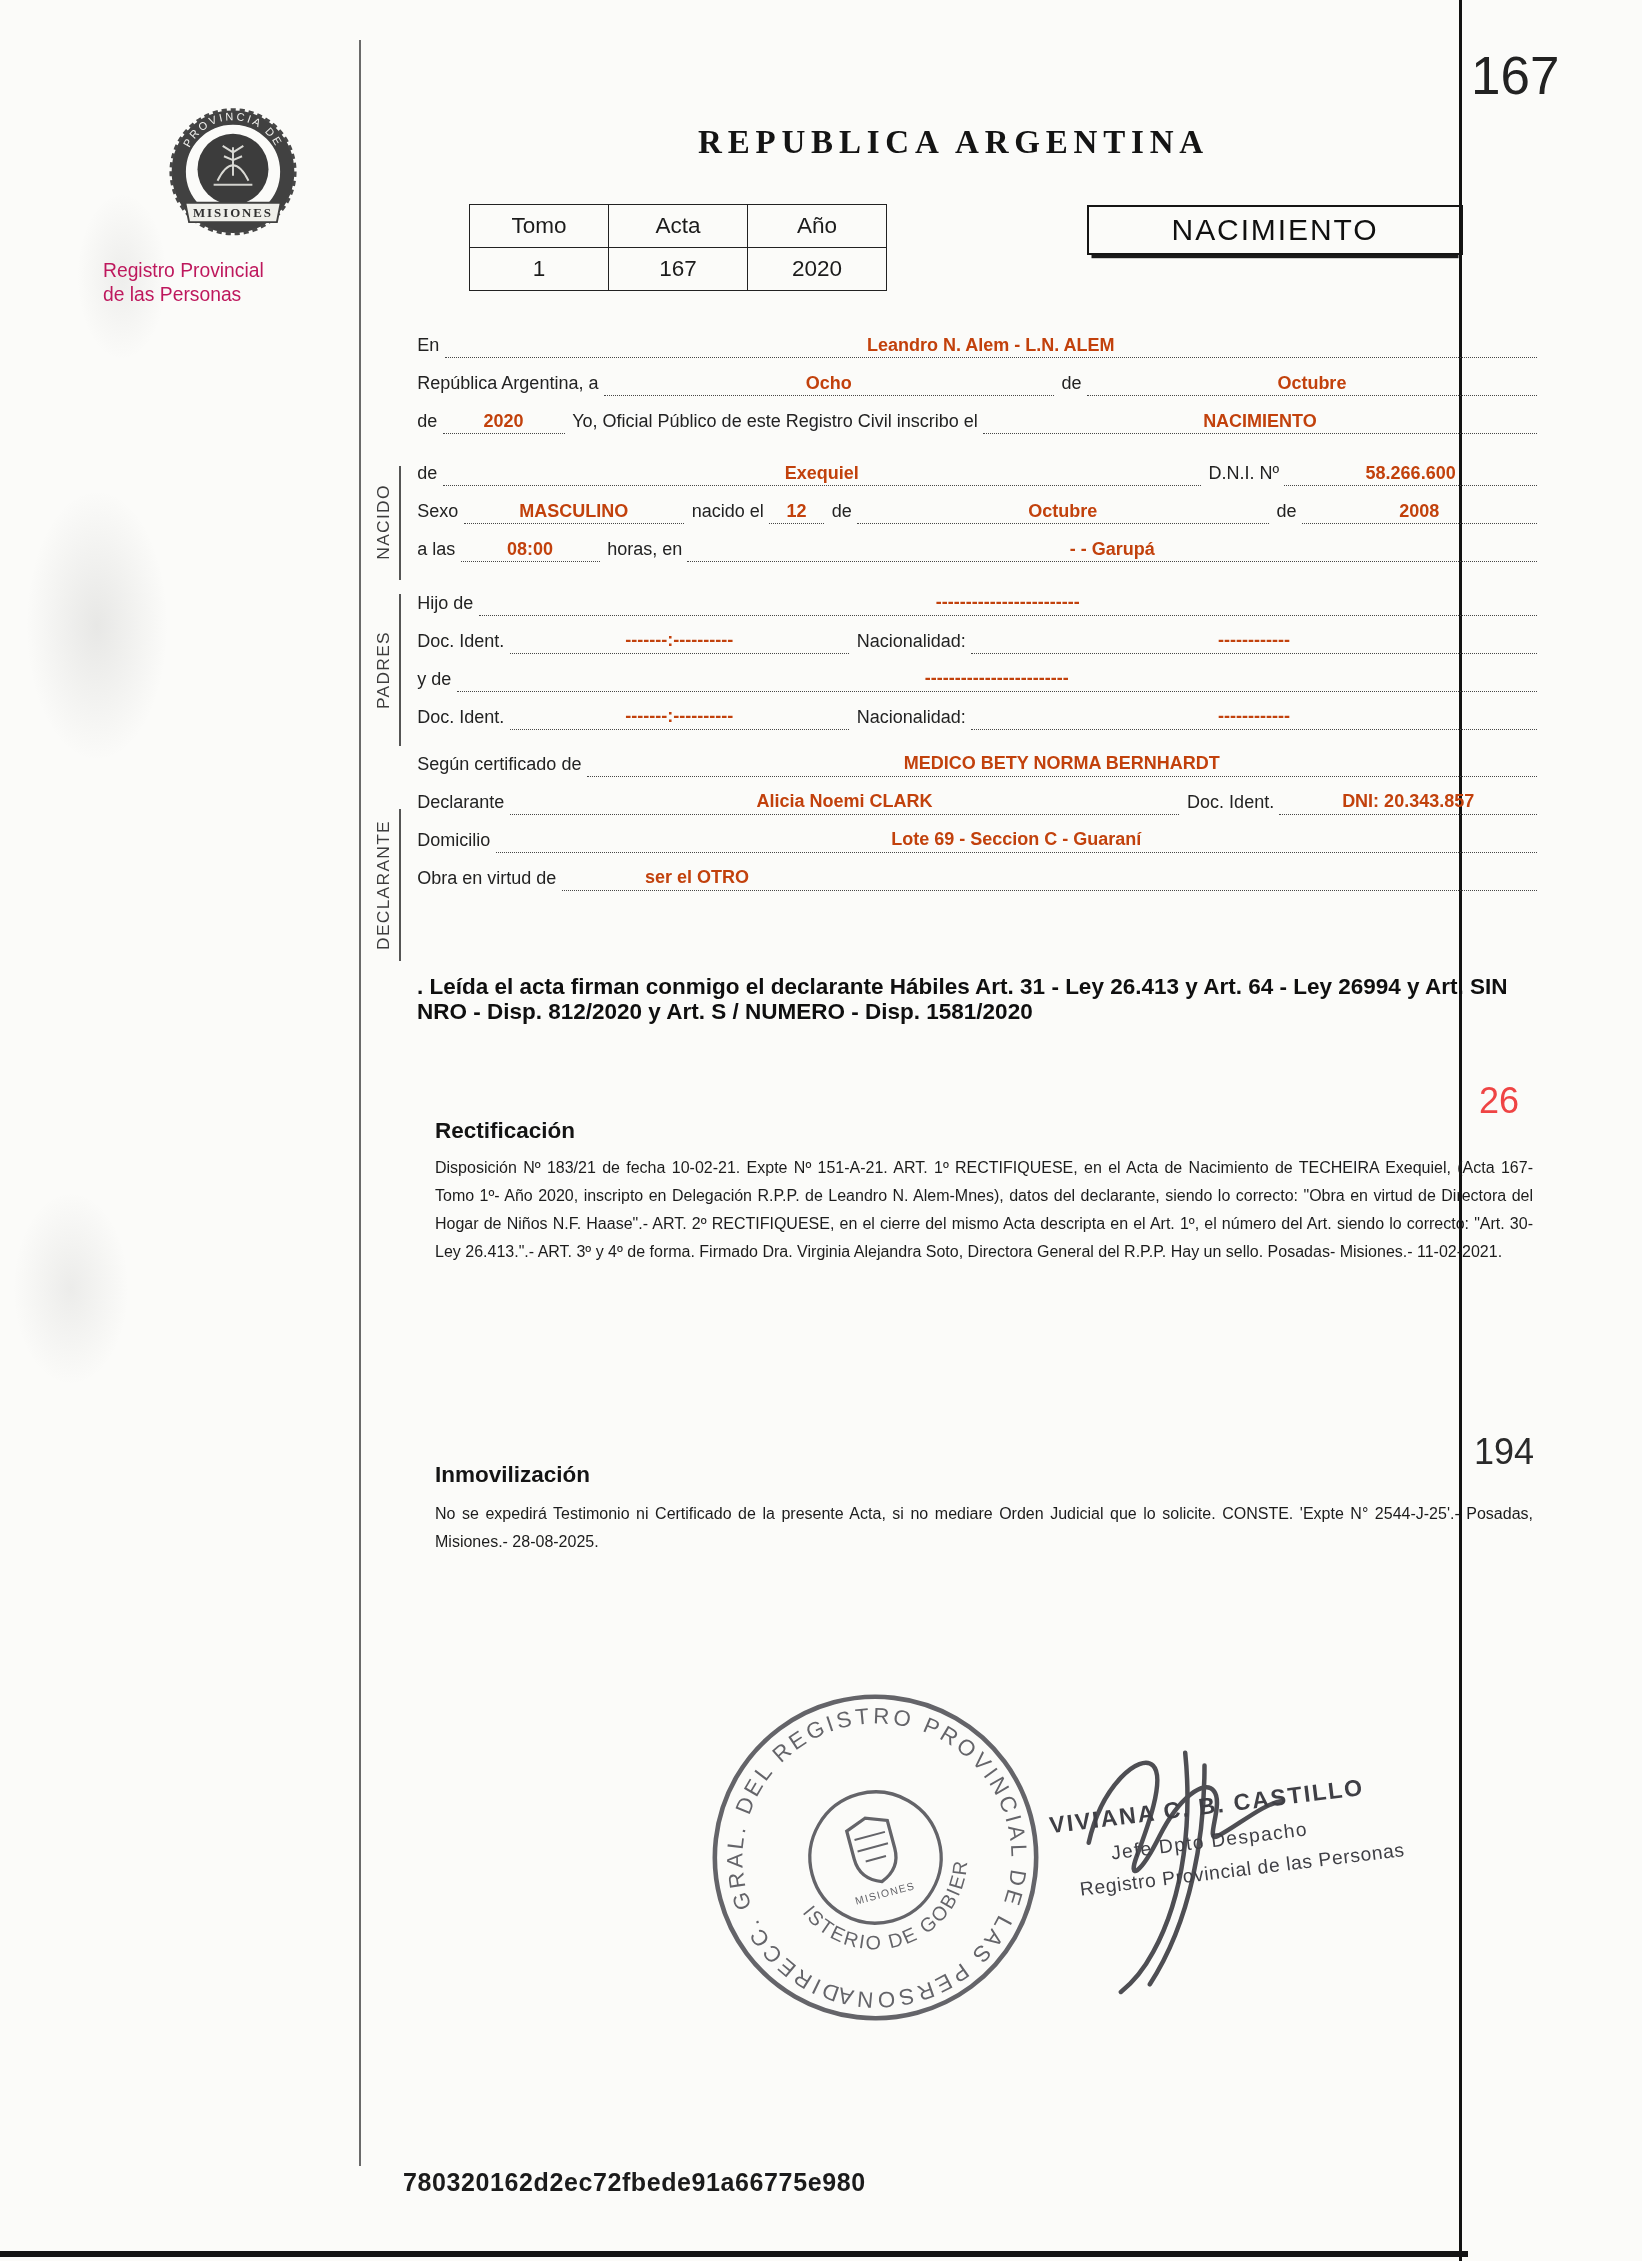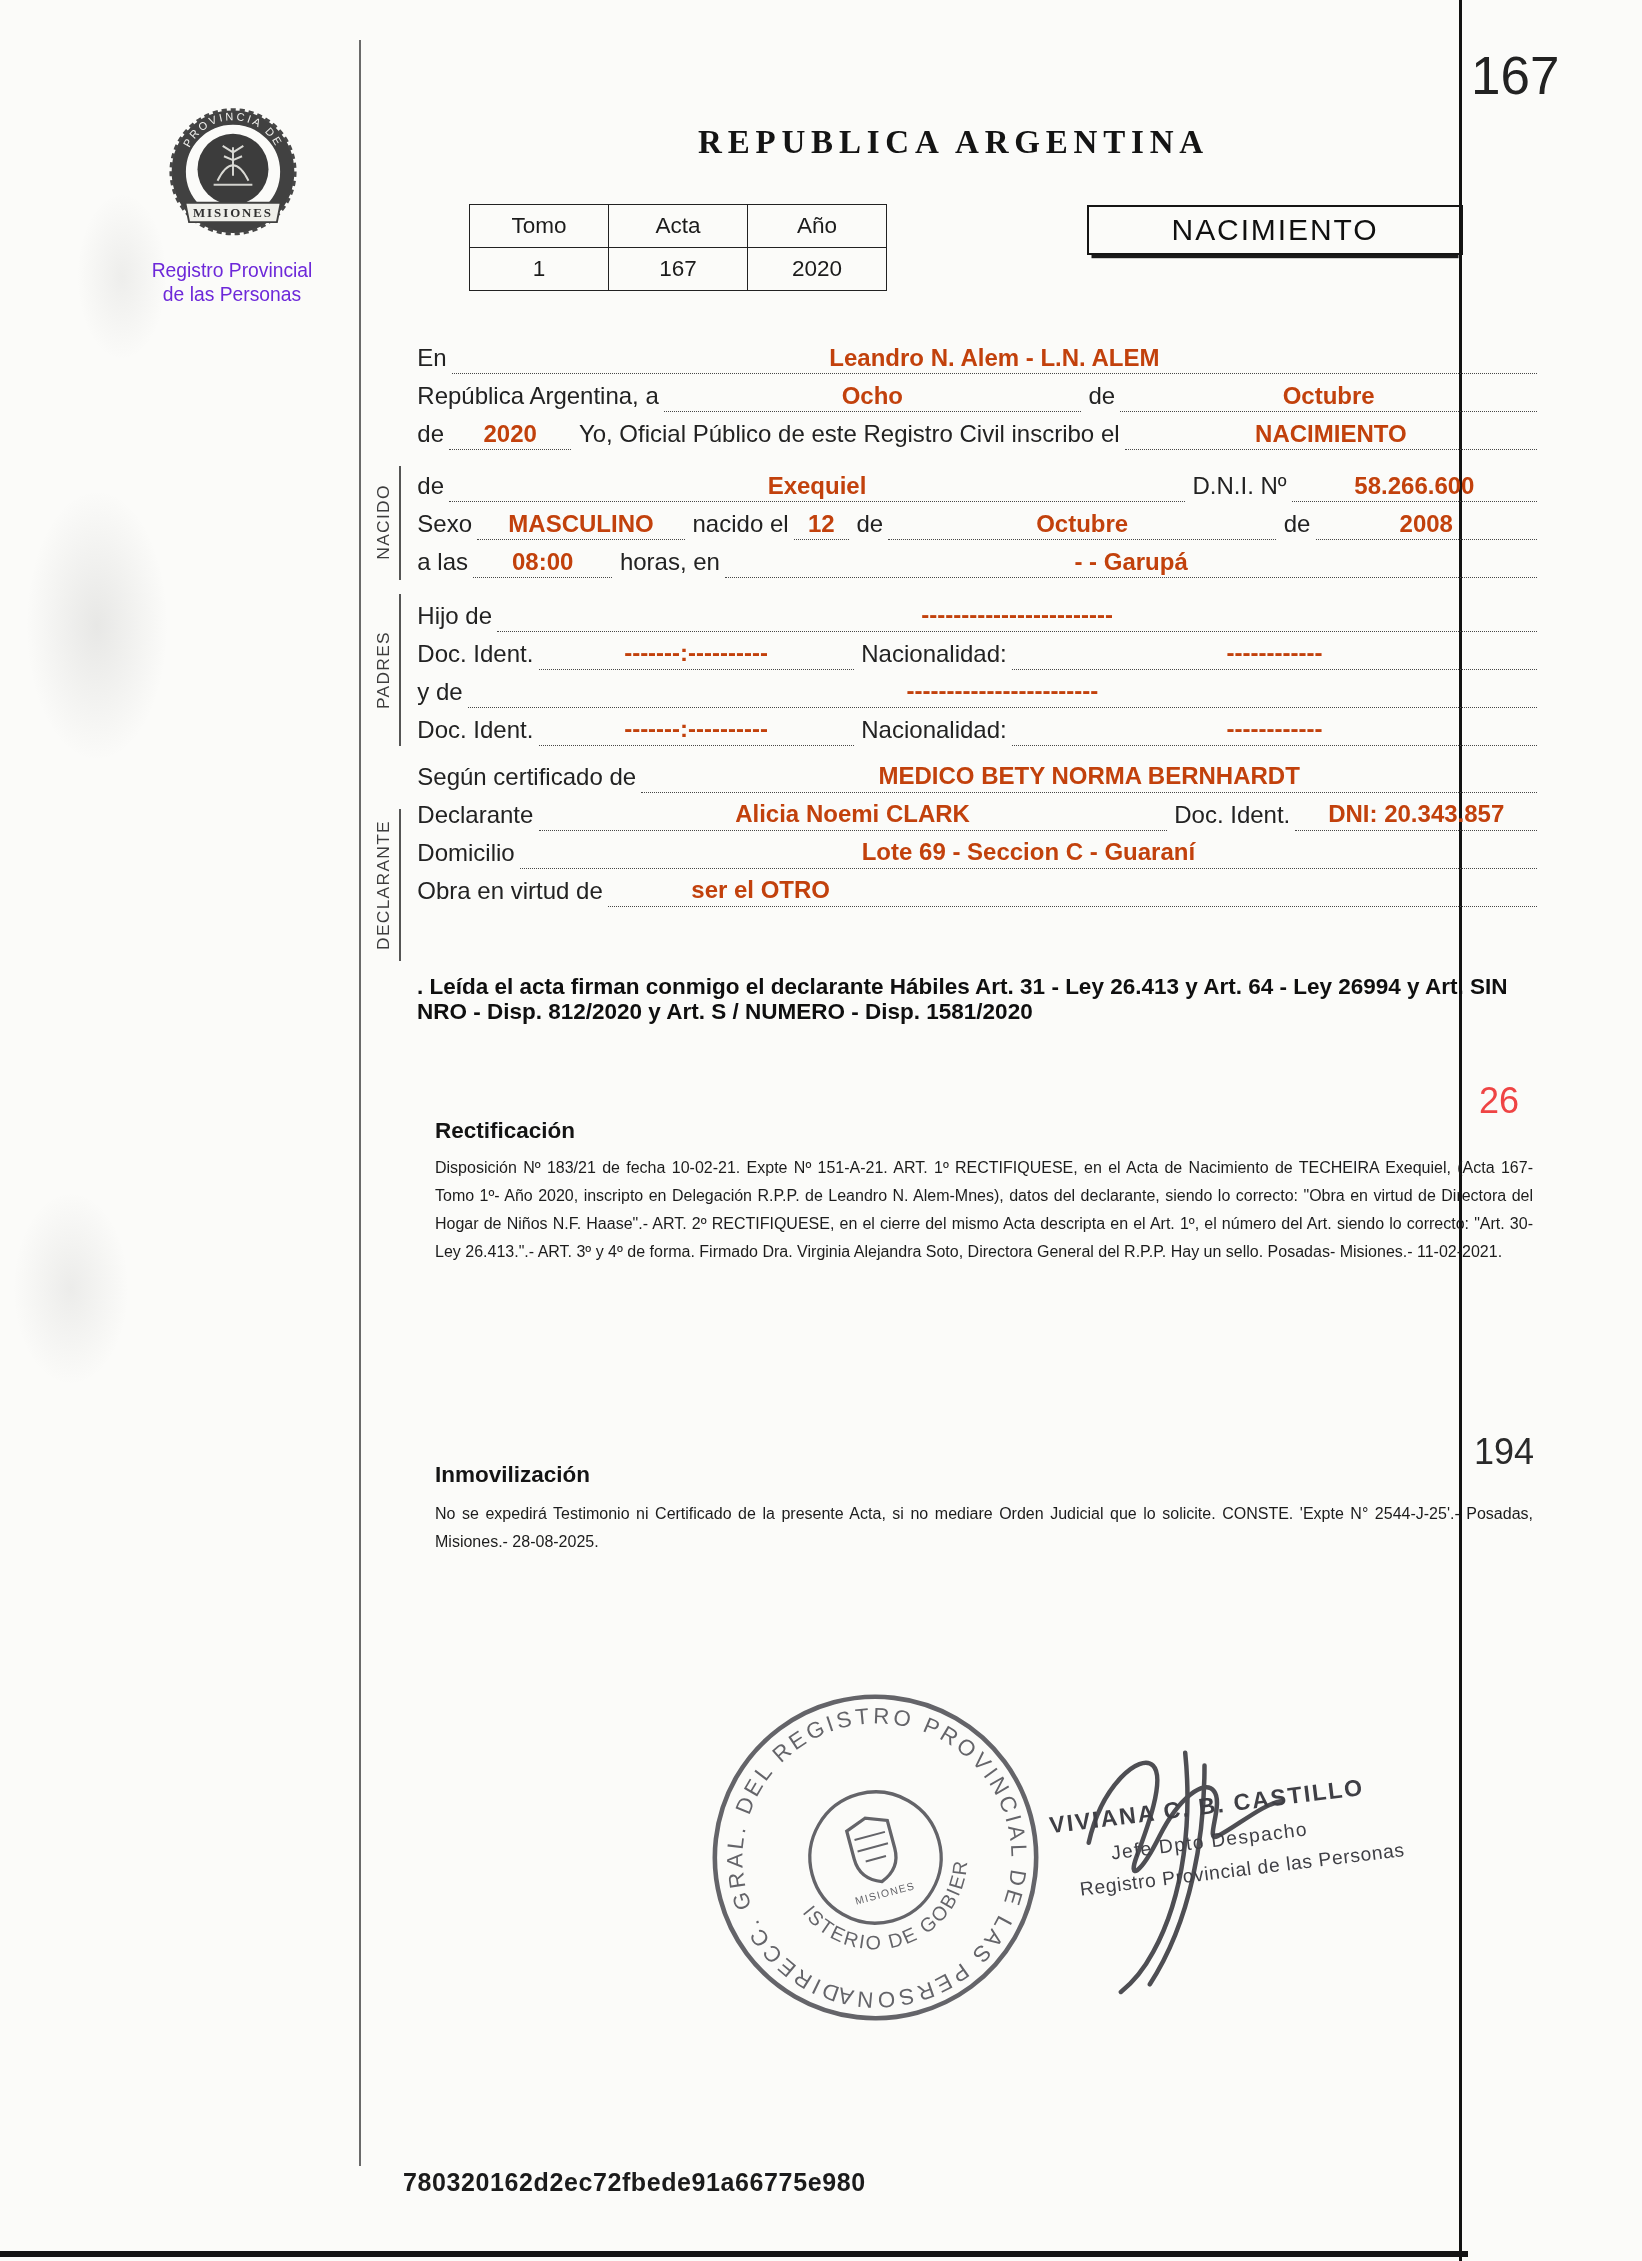--- a/index.html
+++ b/index.html
@@ -20,34 +20,34 @@
   .smudge.c { left:77px; top:193px; width:90px; height:167px;
     background:radial-gradient(closest-side, rgba(60,60,60,.07), rgba(60,60,60,0)); }
 
   
   .corner-num { position:absolute; left:1471px; top:45px; font-size:53px; color:#222; }
   .num-26  { position:absolute; left:1479px; top:1080px; font-size:36px; color:#ef4444; }
   .num-194 { position:absolute; left:1474px; top:1431px; font-size:36px; color:#2a2a2a; }
 
   
   .logo { position:absolute; left:162px; top:102px; width:142px; height:155px; opacity:.93; }
-  .logo-caption { position:absolute; left:103px; top:259px; width:258px; text-align:center;
-    font-size:19.3px; line-height:24px; color:#6d28d9; }
+  .logo-caption { position:absolute; left:103px; top:259px; width:258px; 
+    font-size:19.3px; line-height:24px; color:#be185d; }
   .doc-title { position:absolute; left:683px; top:124px; width:541px; text-align:center;
     font-family:"Liberation Serif", serif; font-weight:bold; font-size:33px; letter-spacing:5.8px; color:#141414; }
   .meta-table { position:absolute; left:469px; top:204px; border-collapse:collapse;padding-left:12px; }
   .meta-table td { width:136px; height:40px; border:1.9px solid #222; text-align:center;
     font-size:22.5px; color:#1b1b1b; }
   .type-box { position:absolute; left:1087px; top:205px; width:372px; height:46px;
     border:2.6px solid #151515; box-shadow:0 7.7px 0 -4.5px #1a1a1a;
     display:flex; align-items:center; justify-content:center;
     font-size:30px; letter-spacing:1.9px; color:#101010; }
 
   
-  .form { position:absolute; left:416px; top:336px; width:1121px; font-size:24px; }
+  .form { position:absolute; left:416px; top:320px; width:1121px; font-size:18px; }
   .fline { display:flex; align-items:flex-end; height:38px; white-space:nowrap; }
   .fline .lbl, .fline .mid { flex:0 0 auto; padding:0 5.2px 1.9px 1.3px; color:#222; }
   .fline .mid { padding-left:7.7px; }
   .seg { flex:1; display:flex; justify-content:center; align-items:flex-end;
     border-bottom:1.9px dotted #474747; min-width:26px; padding-bottom:1.3px; overflow:hidden; }
   .seg .val { font-weight:bold; color:#c2410c; padding:0 6.4px; }
   .seg.left { justify-content:flex-start; padding-left:77px; }
   .gap22 { margin-top:14px; } .gap24 { margin-top:15.5px; } .gap14 { margin-top:9px; }
 
   .closing { position:absolute; left:417px; top:974px; width:1122px;

